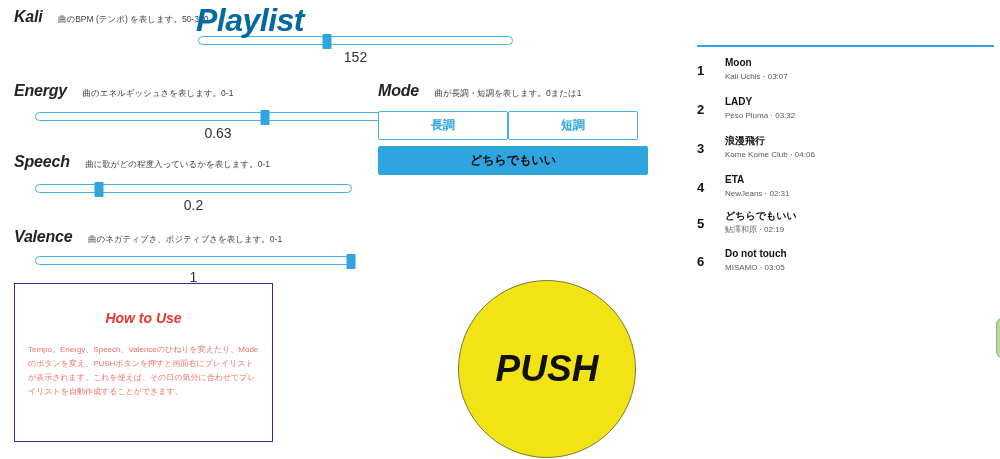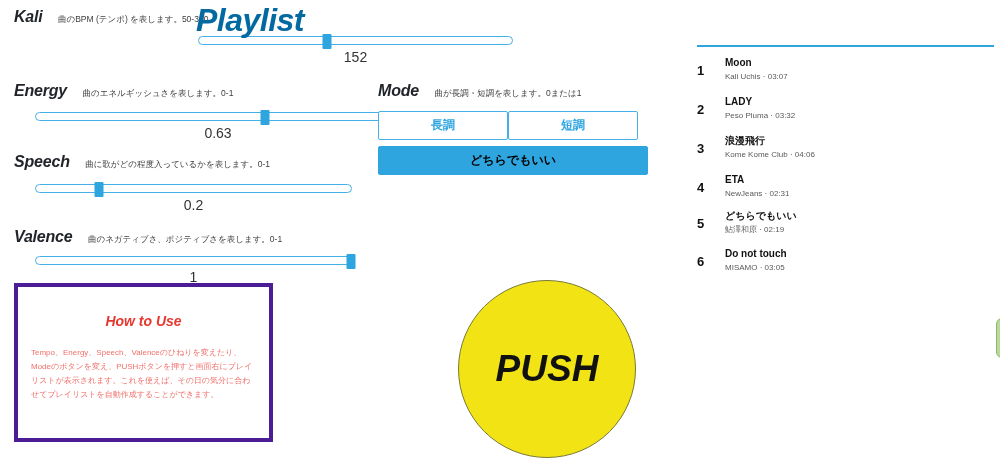--- a/index.html
+++ b/index.html
@@ -53,21 +53,21 @@
     cursor: pointer;
   }
   .mode-btn.full {
     width: 270px; background: #2fa5e0; color: #000000;
     border-color: #2fa5e0;
   }
 
   
   .howto {
     position: absolute; left: 14px; top: 283px; width: 259px; height: 159px;
-    border: 4px solid #4c1d95; background: #ffffff;
+    border: 1px solid #4c1d95; background: #ffffff;
   }
   .howto-title {
     text-align: center; margin-top: 26px;
     font-style: italic; font-weight: bold; font-size: 14px; color: #e8372e;
   }
   .howto-body {
     margin: 17px 13px 0 13px; font-size: 8px; line-height: 1.75;
     color: #f0706b; text-align: left;
   }
 

